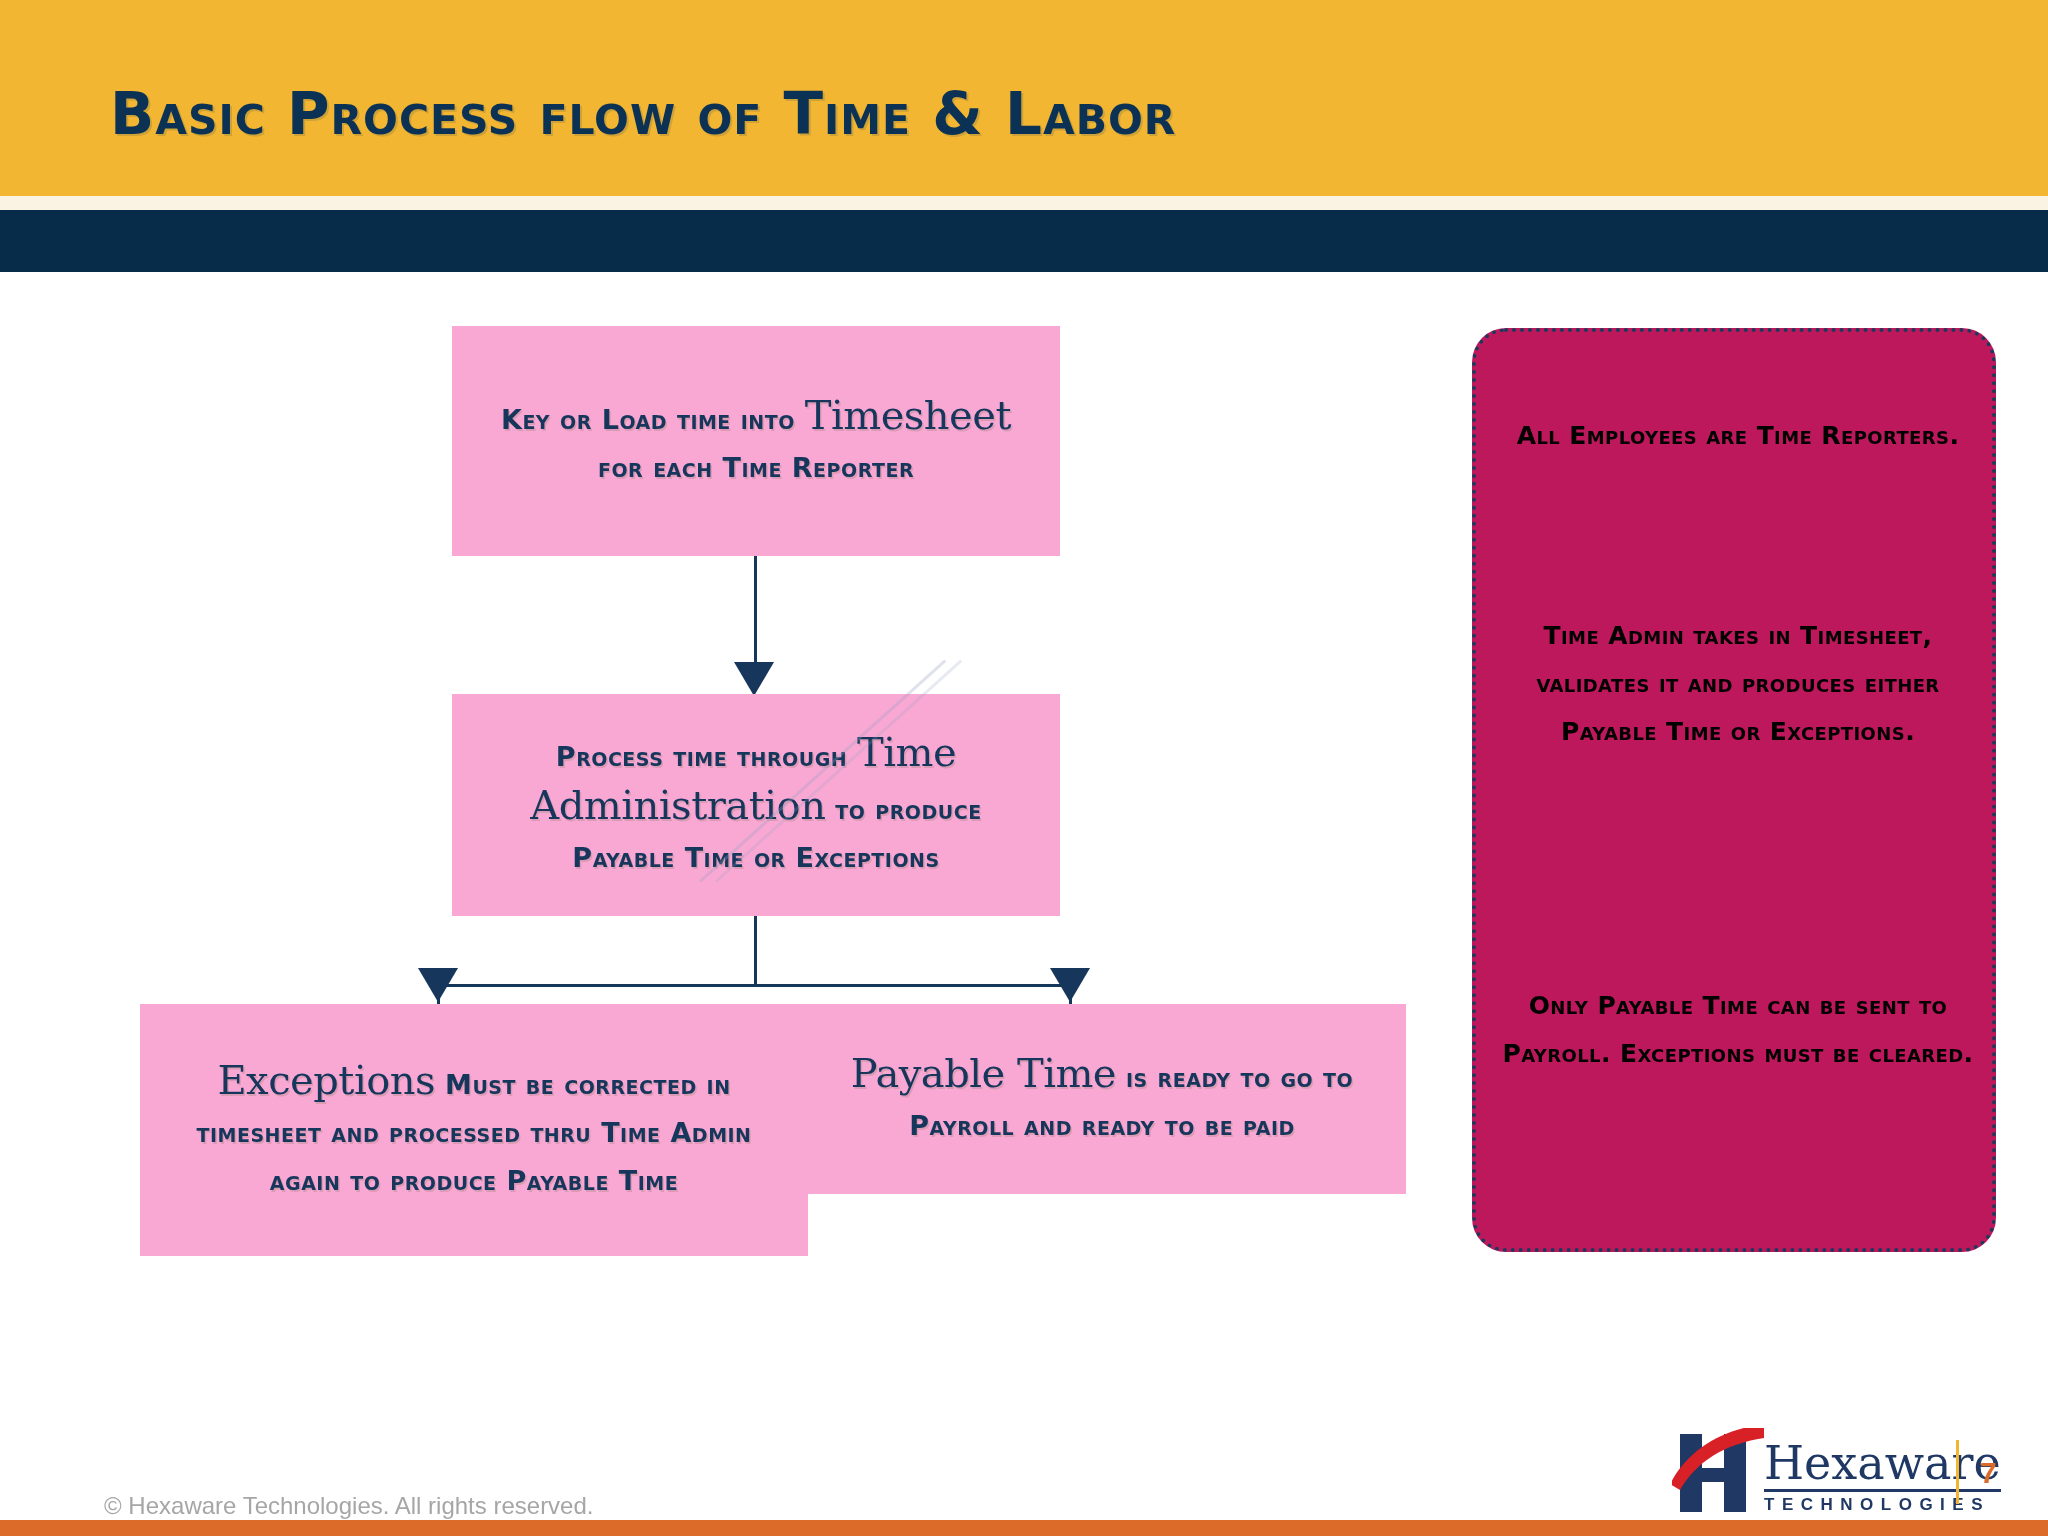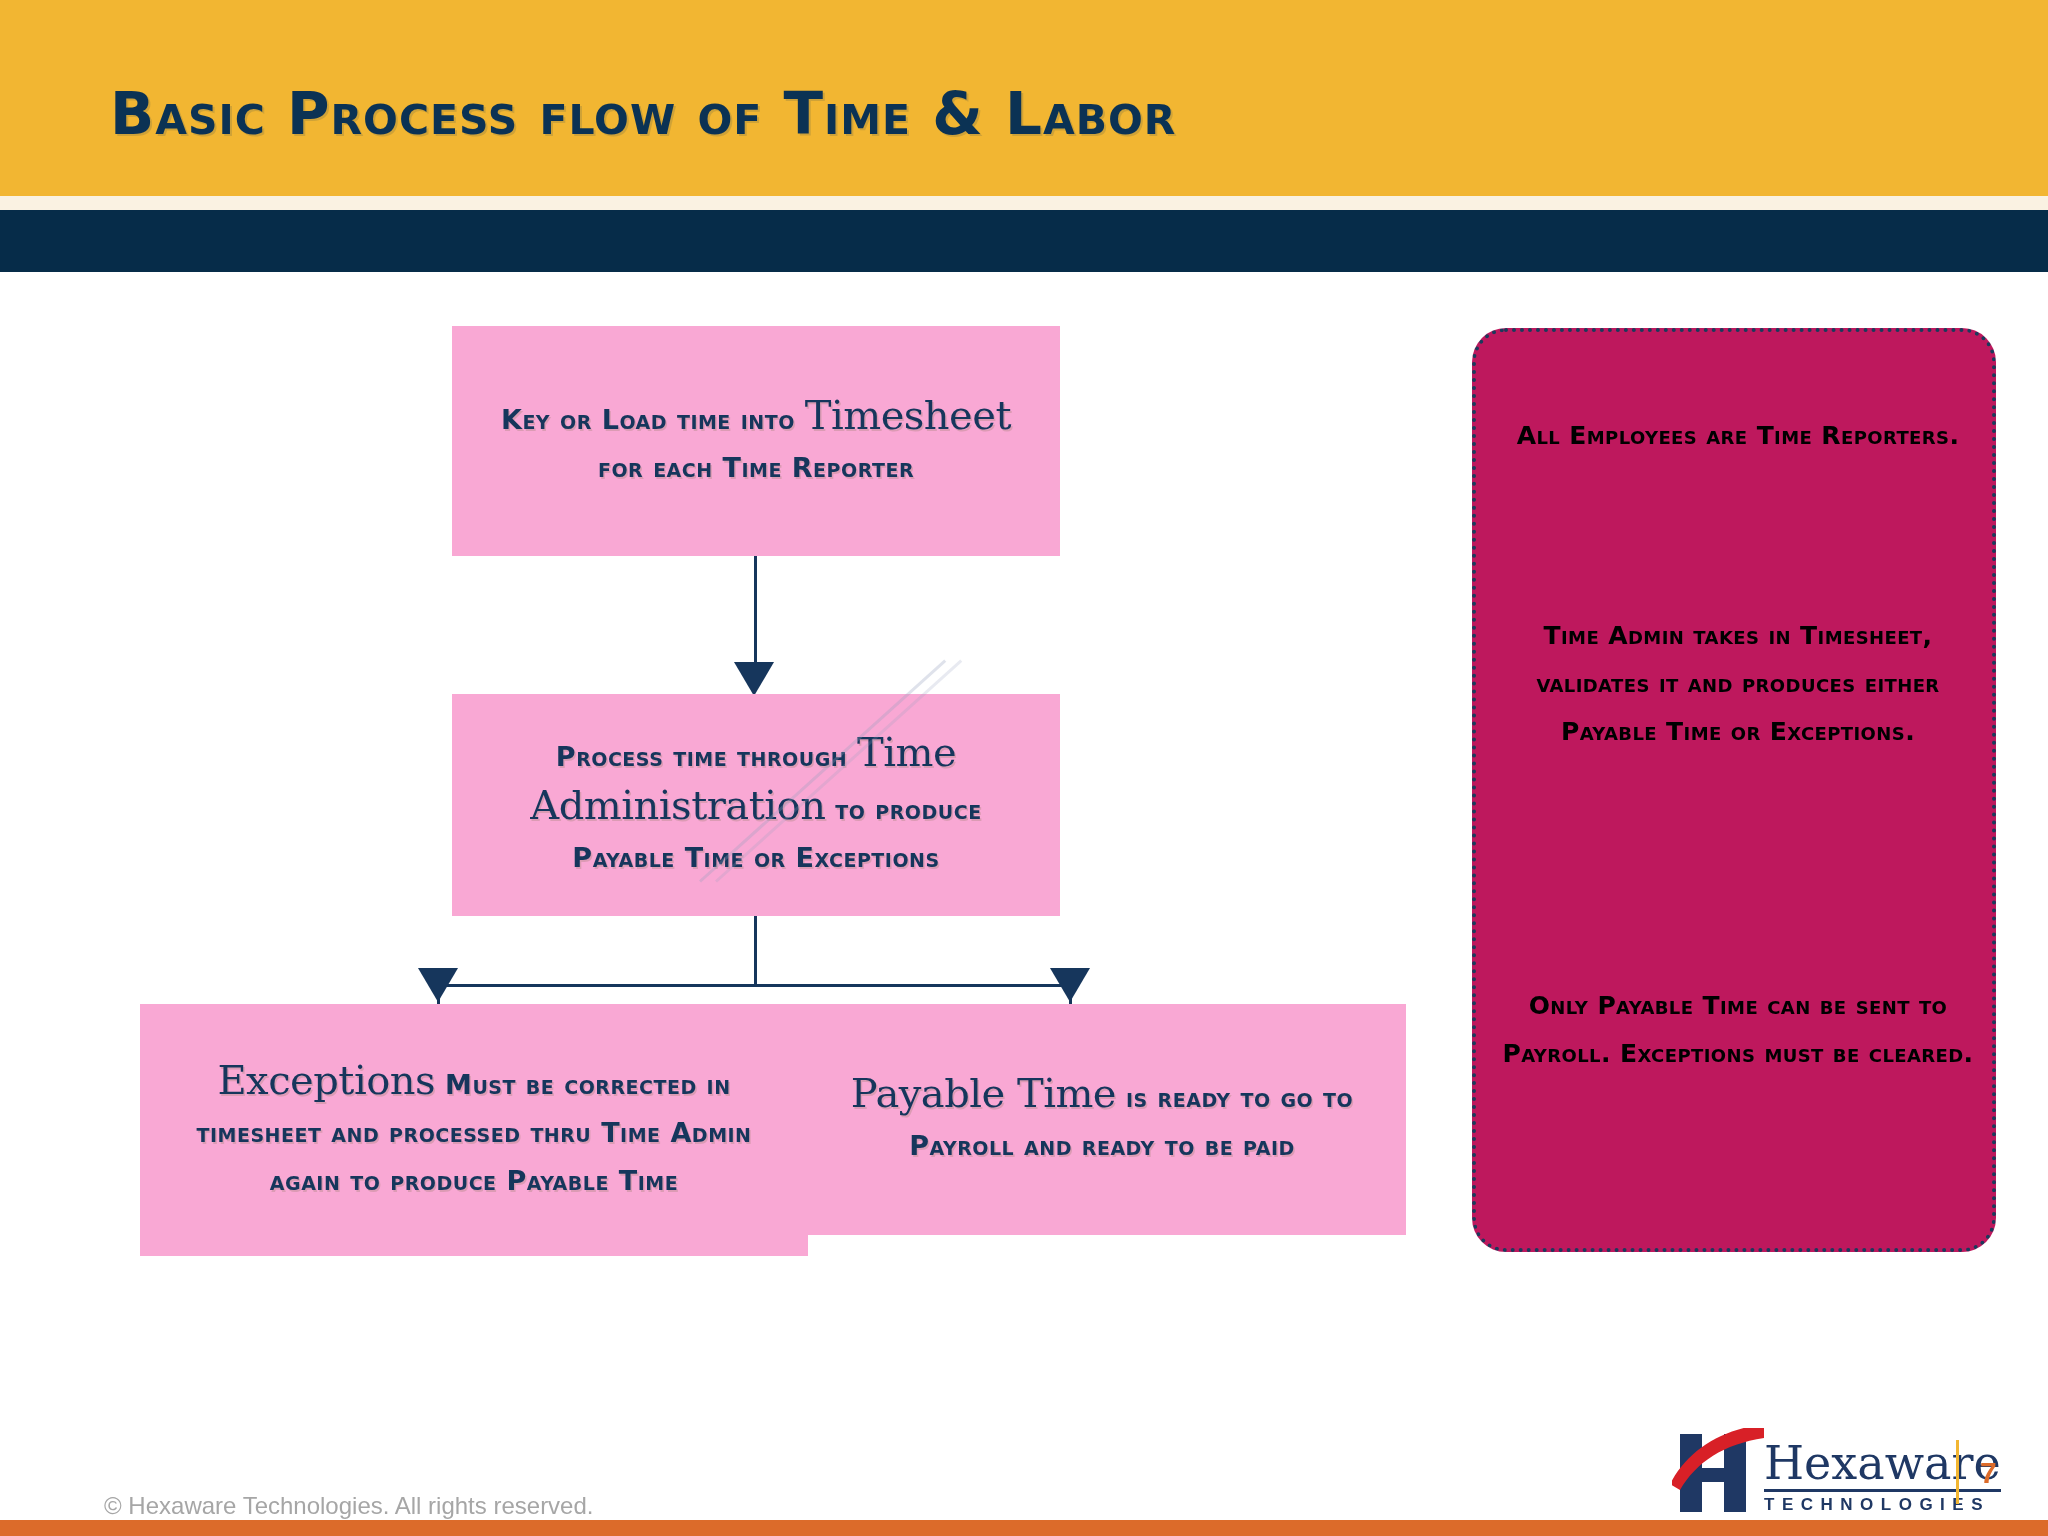--- a/index.html
+++ b/index.html
@@ -82,21 +82,21 @@
     font-family: "DejaVu Serif", serif;
     font-weight: 400;
     font-variant: normal;
     font-size: 40px;
     letter-spacing: -0.5px;
   }
 
   #box-timesheet { left: 452px; top: 326px; width: 608px; height: 230px; }
   #box-timeadmin { left: 452px; top: 694px; width: 608px; height: 222px; }
   #box-exceptions { left: 140px; top: 1004px; width: 668px; height: 252px; }
-  #box-payable   { left: 798px; top: 1004px; width: 608px; height: 231px; }
+  #box-payable   { left: 798px; top: 1004px; width: 608px; height: 190px; }
 
   
   .conn { position: absolute; }
   .vline { background: #16365C; width: 3px; }
   .hline { background: #16365C; height: 3px; }
   .arrowhead {
     position: absolute;
     width: 0; height: 0;
     border-left: 20px solid transparent;
     border-right: 20px solid transparent;

